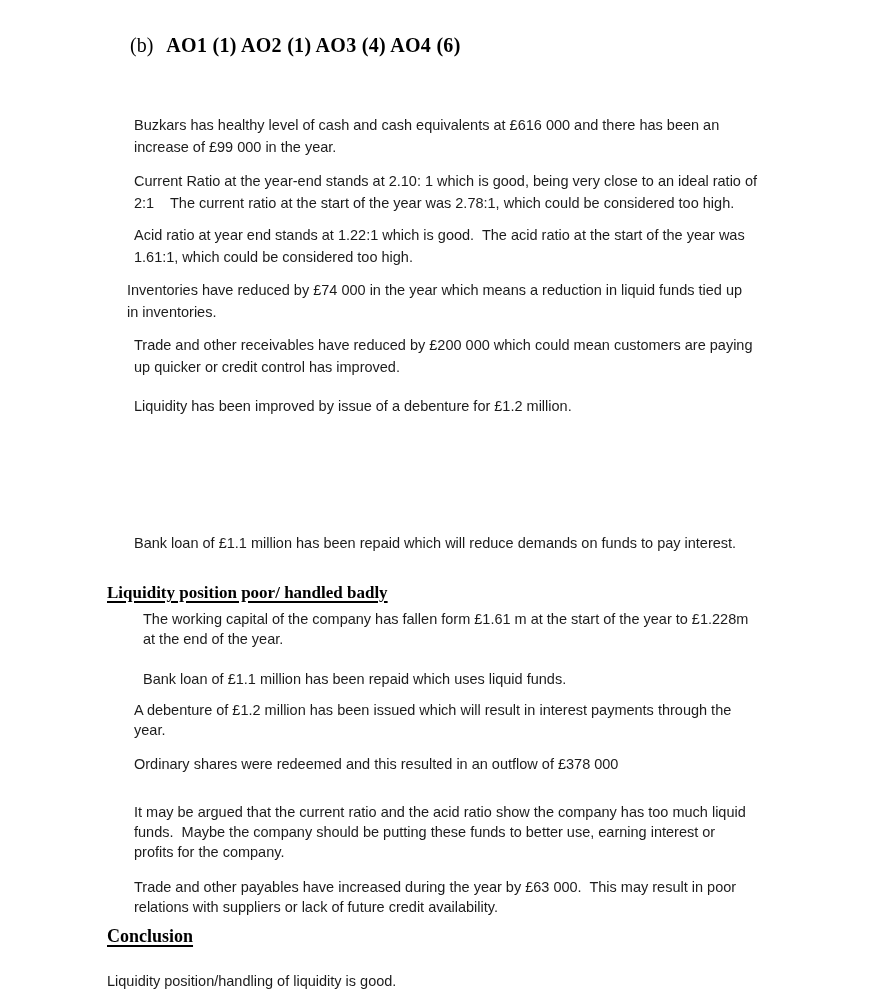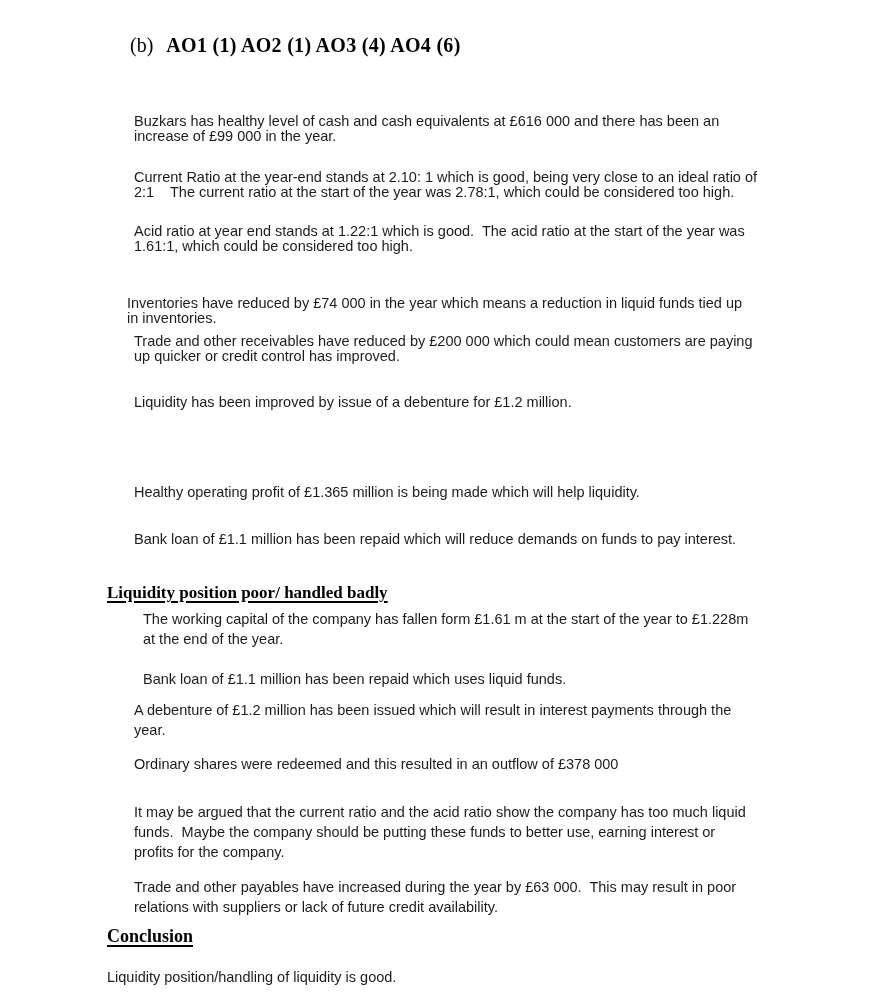--- a/index.html
+++ b/index.html
@@ -40,31 +40,31 @@
     color: #000000;
     text-decoration: underline;
     text-decoration-thickness: 2px;
     text-underline-offset: 3px;
     white-space: pre;
   }
   .para {
     position: absolute;
     font-family: "Liberation Sans", sans-serif;
     font-size: 14.5px;
-    line-height: 15px;
+    line-height: 22px;
     color: #1c1c1c;
     white-space: pre-wrap;
   }
   .lh20 { line-height: 20px; }
 
   #h1  { top: 72px;  left: 107px; }
   #p1  { top: 114px; left: 134px; }
   #p2  { top: 170px; left: 134px; }
   #p3  { top: 224px; left: 134px; }
-  #p4  { top: 296px; left: 127px; }
+  #p4  { top: 279px; left: 127px; }
   #p5  { top: 334px; left: 134px; }
   #p6  { top: 395px; left: 134px; }
   #p7  { top: 439px; left: 134px; }
   #p8  { top: 485px; left: 134px; }
   #p9  { top: 532px; left: 134px; }
   #h2  { top: 583px; left: 107px; font-size: 17px; }
   #p10 { top: 609px; left: 135px; margin-left: 8px; }
   #p11 { top: 669px; left: 143px; }
   #p12 { top: 700px; left: 134px; }
   #p13 { top: 754px; left: 134px; }
@@ -87,21 +87,20 @@
 increase of £99 000 in the year.</div>
   <div id="p2" class="para">Current Ratio at the year-end stands at 2.10: 1 which is good, being very close to an ideal ratio of
 2:1    The current ratio at the start of the year was 2.78:1, which could be considered too high.</div>
   <div id="p3" class="para">Acid ratio at year end stands at 1.22:1 which is good.  The acid ratio at the start of the year was
 1.61:1, which could be considered too high.</div>
   <div id="p4" class="para">Inventories have reduced by £74 000 in the year which means a reduction in liquid funds tied up
 in inventories.</div>
   <div id="p5" class="para">Trade and other receivables have reduced by £200 000 which could mean customers are paying
 up quicker or credit control has improved.</div>
   <div id="p6" class="para">Liquidity has been improved by issue of a debenture for £1.2 million.</div>
-  <div id="p8" class="para">Healthy operating profit of £1.365 million is being made which will help liquidity.</div>
   <div id="p9" class="para">Bank loan of £1.1 million has been repaid which will reduce demands on funds to pay interest.</div>
 
   <div id="h2" class="h-serif">Liquidity position poor/ handled badly</div>
 
   <div id="p10" class="para lh20">The working capital of the company has fallen form £1.61 m at the start of the year to £1.228m
 at the end of the year.</div>
   <div id="p11" class="para lh20">Bank loan of £1.1 million has been repaid which uses liquid funds.</div>
   <div id="p12" class="para lh20">A debenture of £1.2 million has been issued which will result in interest payments through the
 year.</div>
   <div id="p13" class="para lh20">Ordinary shares were redeemed and this resulted in an outflow of £378 000</div>

